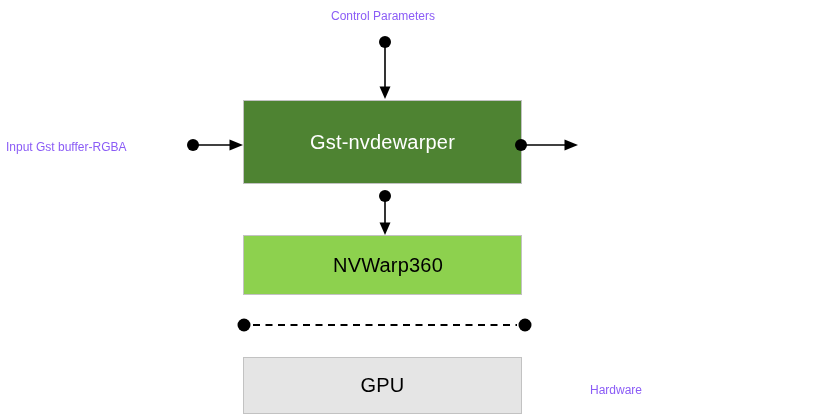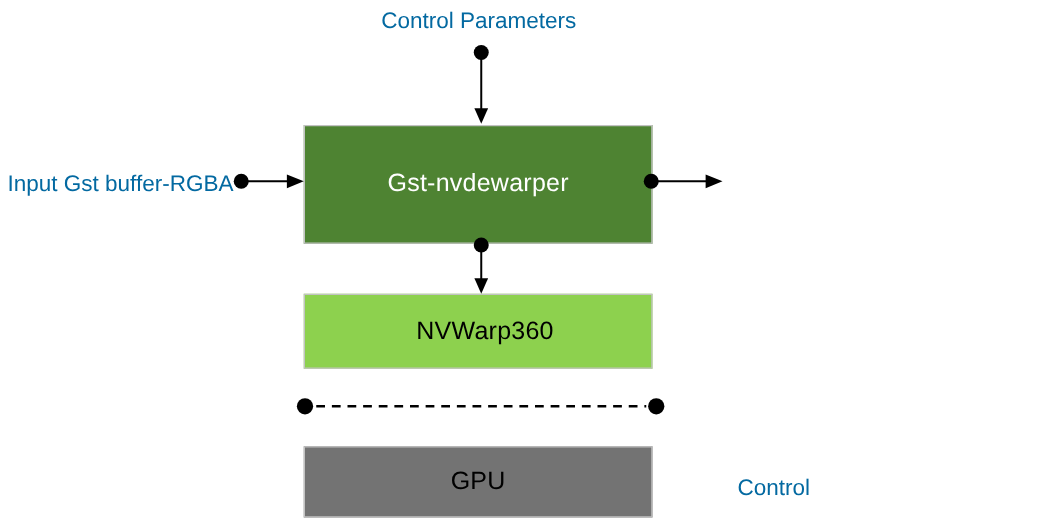--- a/index.html
+++ b/index.html
@@ -10,38 +10,38 @@
   }
   #canvas {
     position: relative;
     width: 838px;
     height: 417px;
     background: #ffffff;
     overflow: hidden;
   }
   .abs { position: absolute; }
   .label {
-    color: #0369a1;
-    font-size: 18px;
+    color: #8b5cf6;
+    font-size: 12px;
     line-height: 22px;
     white-space: nowrap;
   }
   .box {
     position: absolute;
     left: 243px;
     width: 279px;
     border: 1px solid #c2c2c2;
     box-sizing: border-box;
     display: flex;
     align-items: center;
     justify-content: center;
     font-size: 20px;
     letter-spacing: 0.2px;
   }
-  .box-dark   { top: 100px; height: 95px; color: #ffffff; }
+  .box-dark   { top: 100px; height: 84px; color: #ffffff; }
   .box-light  { top: 235px; height: 60px; color: #000000; padding-left: 11px; }
   .box-gray   { top: 357px; height: 57px; color: #000000; }
   .top-label {
     left: 243px;
     top: 5px;
     width: 280px;
     text-align: center;
   }
   .input-label  { left: 6px;  top: 136px; }
   .output-label { left: 590px; top: 122px; line-height: 22px; }
@@ -63,24 +63,24 @@
 
   <div class="abs label input-label">Input Gst buffer-RGBA</div>
 
   <div class="abs label output-label">
   </div>
 
   <div class="box box-dark" style="background: rgb(78, 131, 50);">Gst-nvdewarper</div>
 
   <div class="box box-light" style="background: rgb(141, 209, 78);">NVWarp360</div>
 
-  <div class="box box-gray" style="background: #737373;">GPU</div>
+  <div class="box box-gray" style="background: #e5e5e5;">GPU</div>
 
 
-  <div class="abs label hw-label">Control</div>
+  <div class="abs label hw-label">Hardware</div>
 
   <svg id="connectors" width="838" height="417" viewBox="0 0 838 417">
 
     <g fill="#000" stroke="#000">
       <circle cx="385" cy="42" r="6" stroke="none"></circle>
       <line x1="385" y1="44" x2="385" y2="88" stroke-width="1.6"></line>
       <polygon points="385,99 379.5,86.5 390.5,86.5" stroke="none"></polygon>
     </g>
 
     <g fill="#000" stroke="#000">

